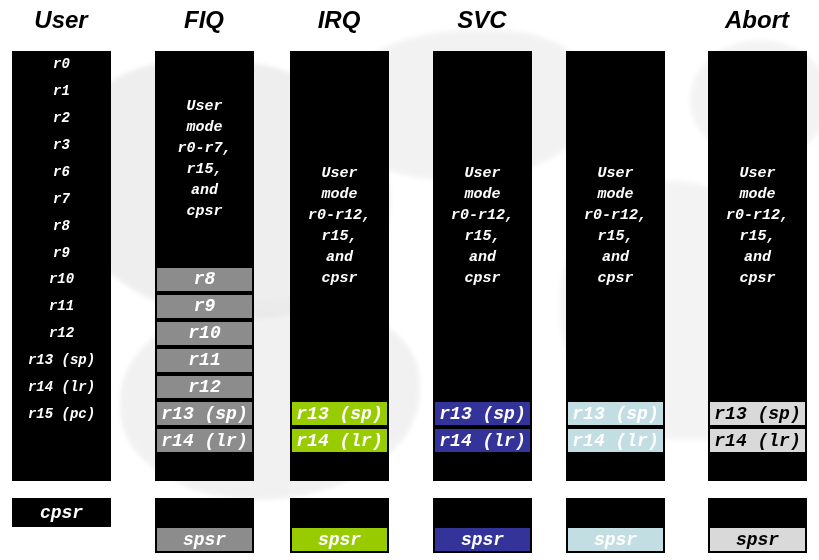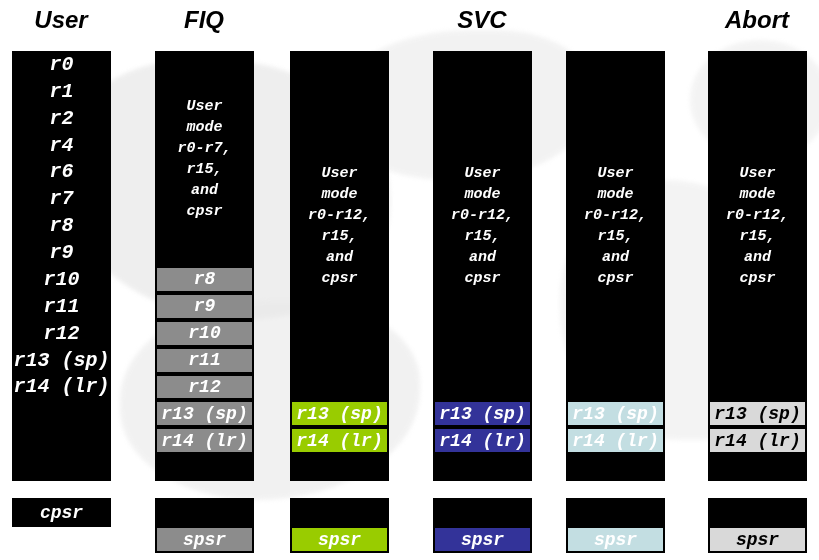--- a/index.html
+++ b/index.html
@@ -17,21 +17,21 @@
 
   .col{position:absolute;top:4px;width:98px;height:560px;z-index:1;font-style:italic;}
   .hdr{
     position:absolute;top:2px;left:-20px;right:-20px;height:32px;
     text-align:center;font-weight:bold;font-size:24px;color:#000;
   }
   .main{position:absolute;top:47px;left:0;width:99px;height:430px;background:#000;}
   .rows{position:absolute;top:0;left:0;right:0;}
   .row{
     height:26.875px;display:flex;align-items:center;justify-content:center;
-    color:#fff;font-family:"Liberation Mono",monospace;font-weight:bold;font-size:20px;
+    color:#fff;font-family:"Liberation Mono",monospace;font-weight:bold;font-size:14px;
     white-space:pre;
   }
   .shared{
     position:absolute;left:0;right:0;top:0;
     display:flex;flex-direction:column;align-items:center;justify-content:center;
     color:#fff;font-family:"Liberation Mono",monospace;font-weight:bold;
     font-size:15px;line-height:21px;white-space:pre;
   }
   .s8{height:215px;}
   .s13{height:349.375px;}
@@ -67,30 +67,31 @@
 <div class="wm wm4"></div>
 <div class="wm wm5"></div>
 
 <div class="col" style="left:12px">
   <div class="hdr">User</div>
   <div class="main">
     <div class="rows">
         <div class="row">r0</div>
         <div class="row">r1</div>
         <div class="row">r2</div>
-        <div class="row">r4</div>
+        <div class="row">r3</div>
         <div class="row">r6</div>
         <div class="row">r7</div>
         <div class="row">r8</div>
         <div class="row">r9</div>
         <div class="row">r10</div>
         <div class="row">r11</div>
         <div class="row">r12</div>
         <div class="row">r13 (sp)</div>
         <div class="row">r14 (lr)</div>
+        <div class="row">r15 (pc)</div>
       </div>
   </div>
   <div class="bottom solo">
     <span>cpsr</span>
   </div>
 </div>
 
 <div class="col" style="left: 155px; --bank: #8c8c8c; --banktext: #ffffff;">
   <div class="hdr">FIQ</div>
   <div class="main">
@@ -107,20 +108,21 @@
   </div>
   <div class="bottom duo">
     <div class="btop"></div>
     <div class="bcol">
       <span>spsr</span>
     </div>
   </div>
 </div>
 
 <div class="col" style="left: 290px; --bank: #99cc00; --banktext: #ffffff;">
+  <div class="hdr">IRQ</div>
   <div class="main">
     <div class="shared s13"><div class="mline">User</div><div class="mline">mode</div><div class="mline">r0-r12,</div><div class="mline">r15,</div><div class="mline">and</div><div class="mline">cpsr</div></div>
     <div class="banked b13">
         <div class="bitem">r13 (sp)</div>
         <div class="bitem">r14 (lr)</div>
       </div>
   </div>
   <div class="bottom duo">
     <div class="btop"></div>
     <div class="bcol">

